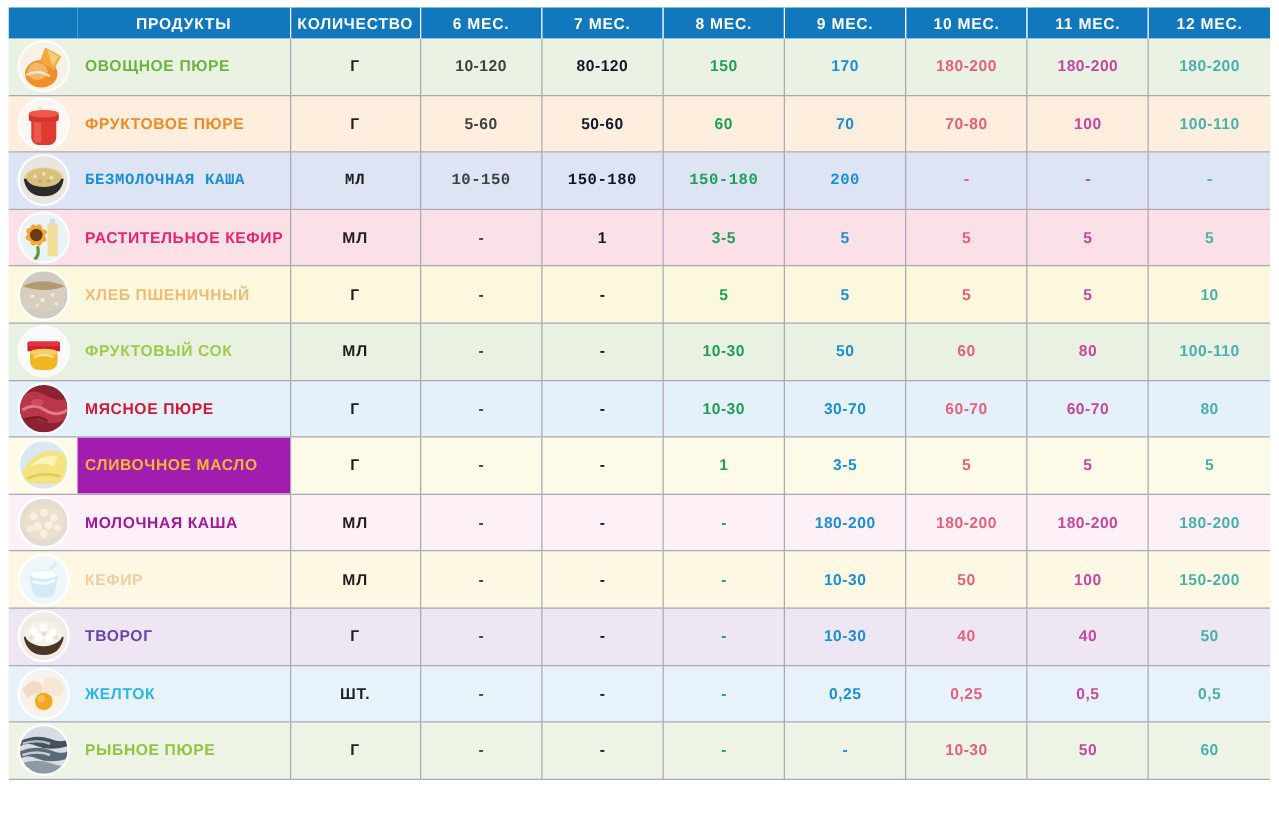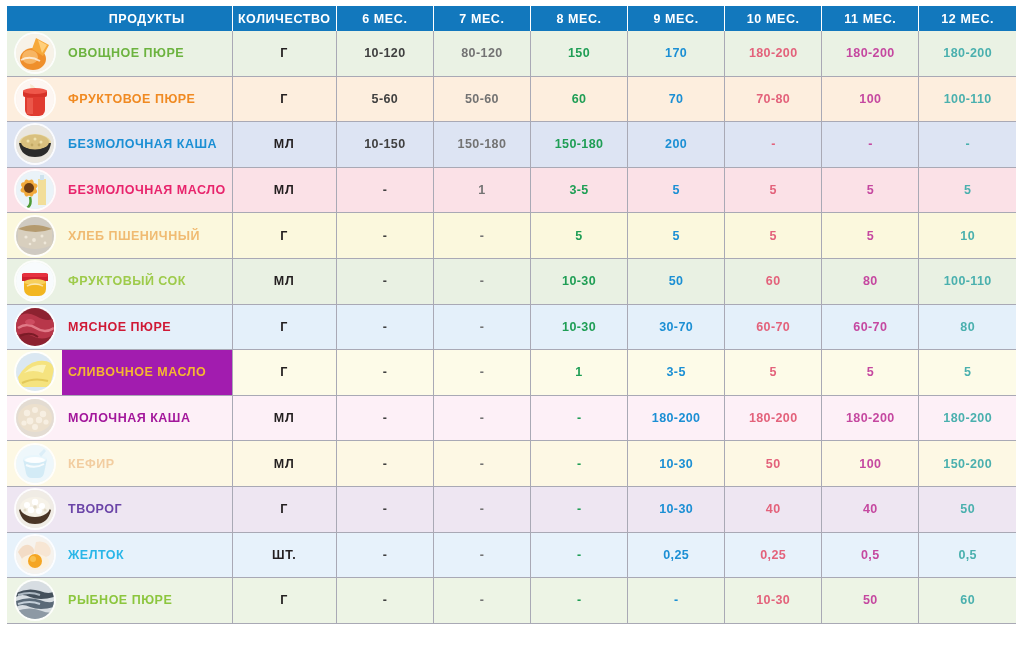--- a/index.html
+++ b/index.html
@@ -74,21 +74,21 @@
     letter-spacing: 0.5px;
   }
   tbody td.td-unit {
     color: #231f20;
     letter-spacing: 0.8px;
   }
   tbody td.td-val { font-size: 12.5px; }
 
   
   .v6  { color: #404040; }
-  .v7  { color: #737373; }
+  .v7  { color: #0f172a; }
   .v8  { color: #1f9e55; }
   .v9  { color: #1b8fd4; }
   .v10 { color: #e3627b; }
   .v11 { color: #c548a0; }
   .v12 { color: #4ab0ae; }
 
   
   .dash { letter-spacing: 0; }
 
   
@@ -167,21 +167,21 @@
           <td class="td-name" style="color: rgb(240, 138, 34); background: rgb(253, 238, 222);">ФРУКТОВОЕ ПЮРЕ</td>
           <td class="td-unit" style="background: rgb(253, 238, 222);">Г</td>
           <td class="td-val v6" style="background: rgb(253, 238, 222);">5-60</td>
           <td class="td-val v7" style="background: rgb(253, 238, 222);">50-60</td>
           <td class="td-val v8" style="background: rgb(253, 238, 222);">60</td>
           <td class="td-val v9" style="background: rgb(253, 238, 222);">70</td>
           <td class="td-val v10" style="background: rgb(253, 238, 222);">70-80</td>
           <td class="td-val v11" style="background: rgb(253, 238, 222);">100</td>
           <td class="td-val v12" style="background: rgb(253, 238, 222);">100-110</td>
         </tr>
-        <tr style="background: rgb(221, 228, 243);">
+        <tr style="background: rgb(221, 228, 243); font-family: Liberation Mono, monospace;">
           <td class="td-icon" style="background: rgb(221, 228, 243);"><span class="icon-circle"><svg viewBox="0 0 38 38">
                 <rect width="38" height="38" fill="#e9e6df"></rect>
                 <ellipse cx="19" cy="18" rx="16" ry="9" fill="#e8d79c"></ellipse>
                 <path d="M3 18 q2 14 16 14 q14 0 16 -14 z" fill="#2b2b2b"></path>
                 <ellipse cx="19" cy="17" rx="14" ry="7.5" fill="#d9c07e"></ellipse>
                 <circle cx="12" cy="16" r="1.5" fill="#f0e2ae"></circle>
                 <circle cx="19" cy="14" r="1.5" fill="#f0e2ae"></circle>
                 <circle cx="25" cy="17" r="1.5" fill="#f0e2ae"></circle>
                 <circle cx="16" cy="20" r="1.4" fill="#c3a965"></circle>
                 <circle cx="23" cy="20" r="1.4" fill="#c3a965"></circle>
@@ -203,21 +203,21 @@
                 <path d="M24 4 h4 v5 h-4 z" fill="#cfe2ec"></path>
                 <g fill="#f2a93b">
                   <ellipse cx="13" cy="17" rx="4" ry="9" transform="rotate(20 13 17)"></ellipse>
                   <ellipse cx="13" cy="17" rx="4" ry="9" transform="rotate(70 13 17)"></ellipse>
                   <ellipse cx="13" cy="17" rx="4" ry="9" transform="rotate(120 13 17)"></ellipse>
                   <ellipse cx="13" cy="17" rx="4" ry="9" transform="rotate(160 13 17)"></ellipse>
                 </g>
                 <circle cx="13" cy="17" r="5" fill="#6b3c14"></circle>
                 <path d="M14 26 q2 8 -3 11" stroke="#4f9b36" stroke-width="2.5" fill="none"></path>
               </svg></span></td>
-          <td class="td-name" style="color: rgb(232, 36, 108); background: rgb(251, 225, 231);">БЕЗМОЛОЧНАЯ МАСЛО</td>
+          <td class="td-name" style="color: rgb(232, 36, 108); background: rgb(251, 225, 231);">РАСТИТЕЛЬНОЕ КЕФИР</td>
           <td class="td-unit" style="background: rgb(251, 225, 231);">МЛ</td>
           <td class="td-val v6 dash" style="background: rgb(251, 225, 231);">-</td>
           <td class="td-val v7" style="background: rgb(251, 225, 231);">1</td>
           <td class="td-val v8" style="background: rgb(251, 225, 231);">3-5</td>
           <td class="td-val v9" style="background: rgb(251, 225, 231);">5</td>
           <td class="td-val v10" style="background: rgb(251, 225, 231);">5</td>
           <td class="td-val v11" style="background: rgb(251, 225, 231);">5</td>
           <td class="td-val v12" style="background: rgb(251, 225, 231);">5</td>
         </tr>
         <tr style="background: rgb(251, 248, 221);">

